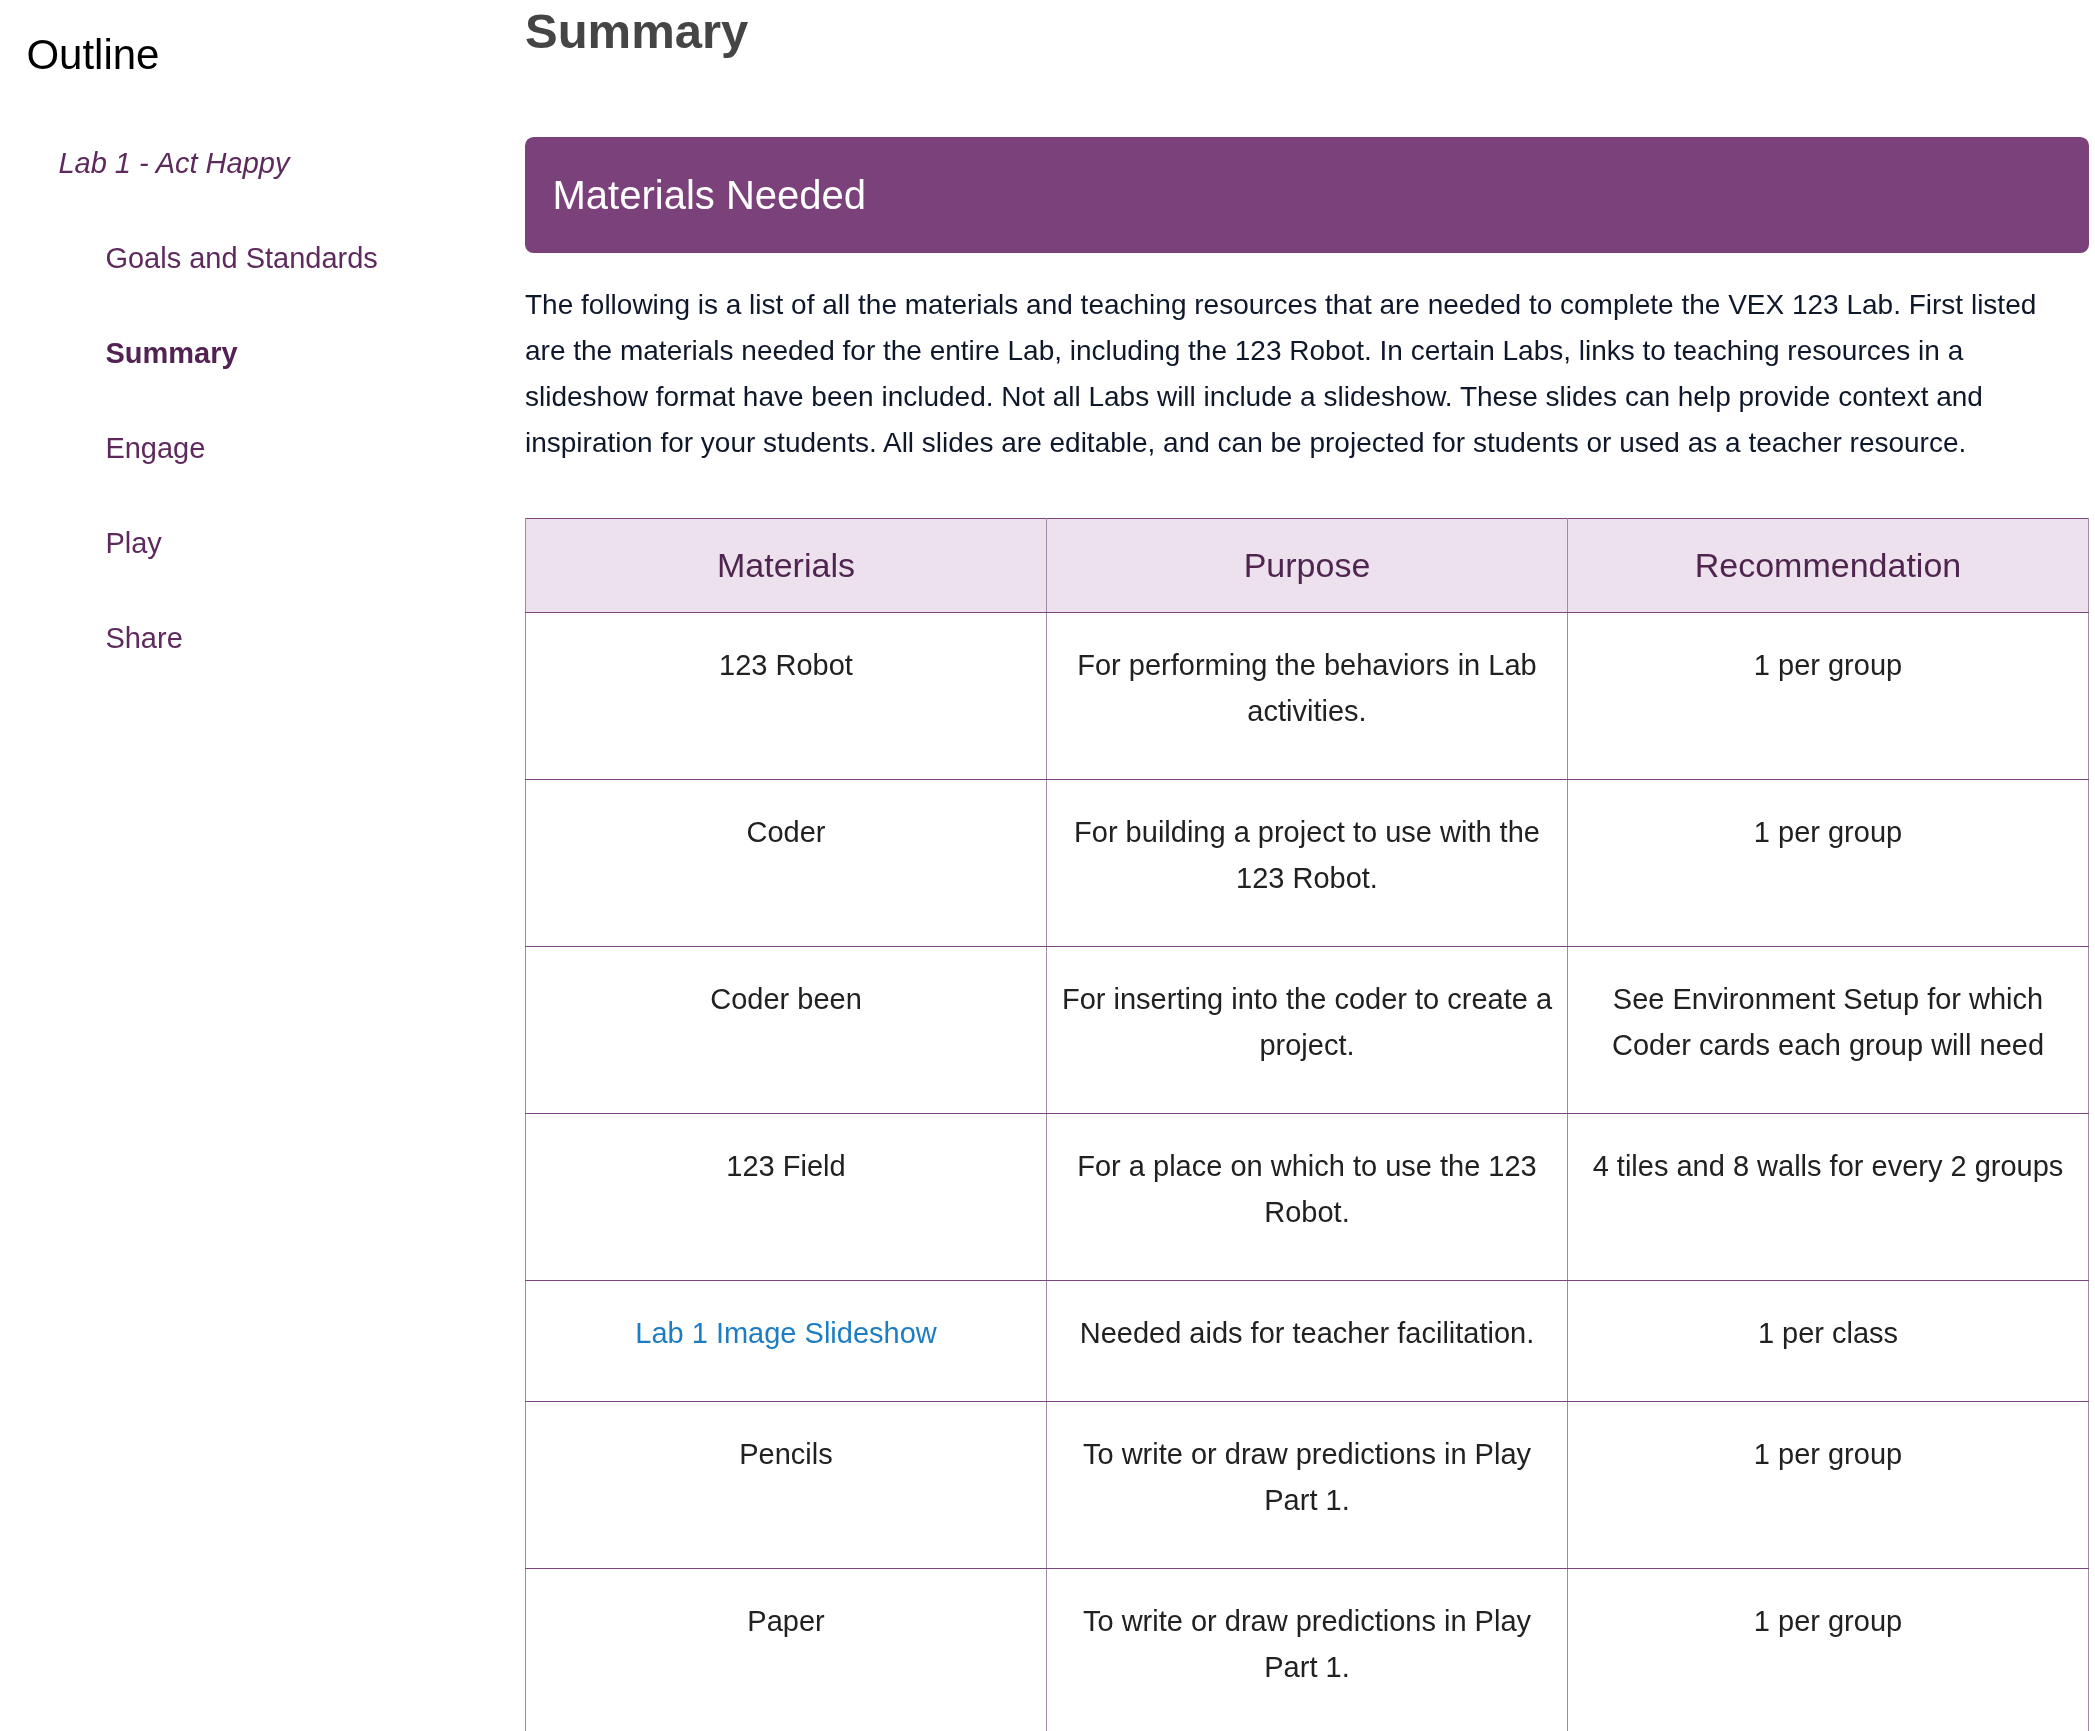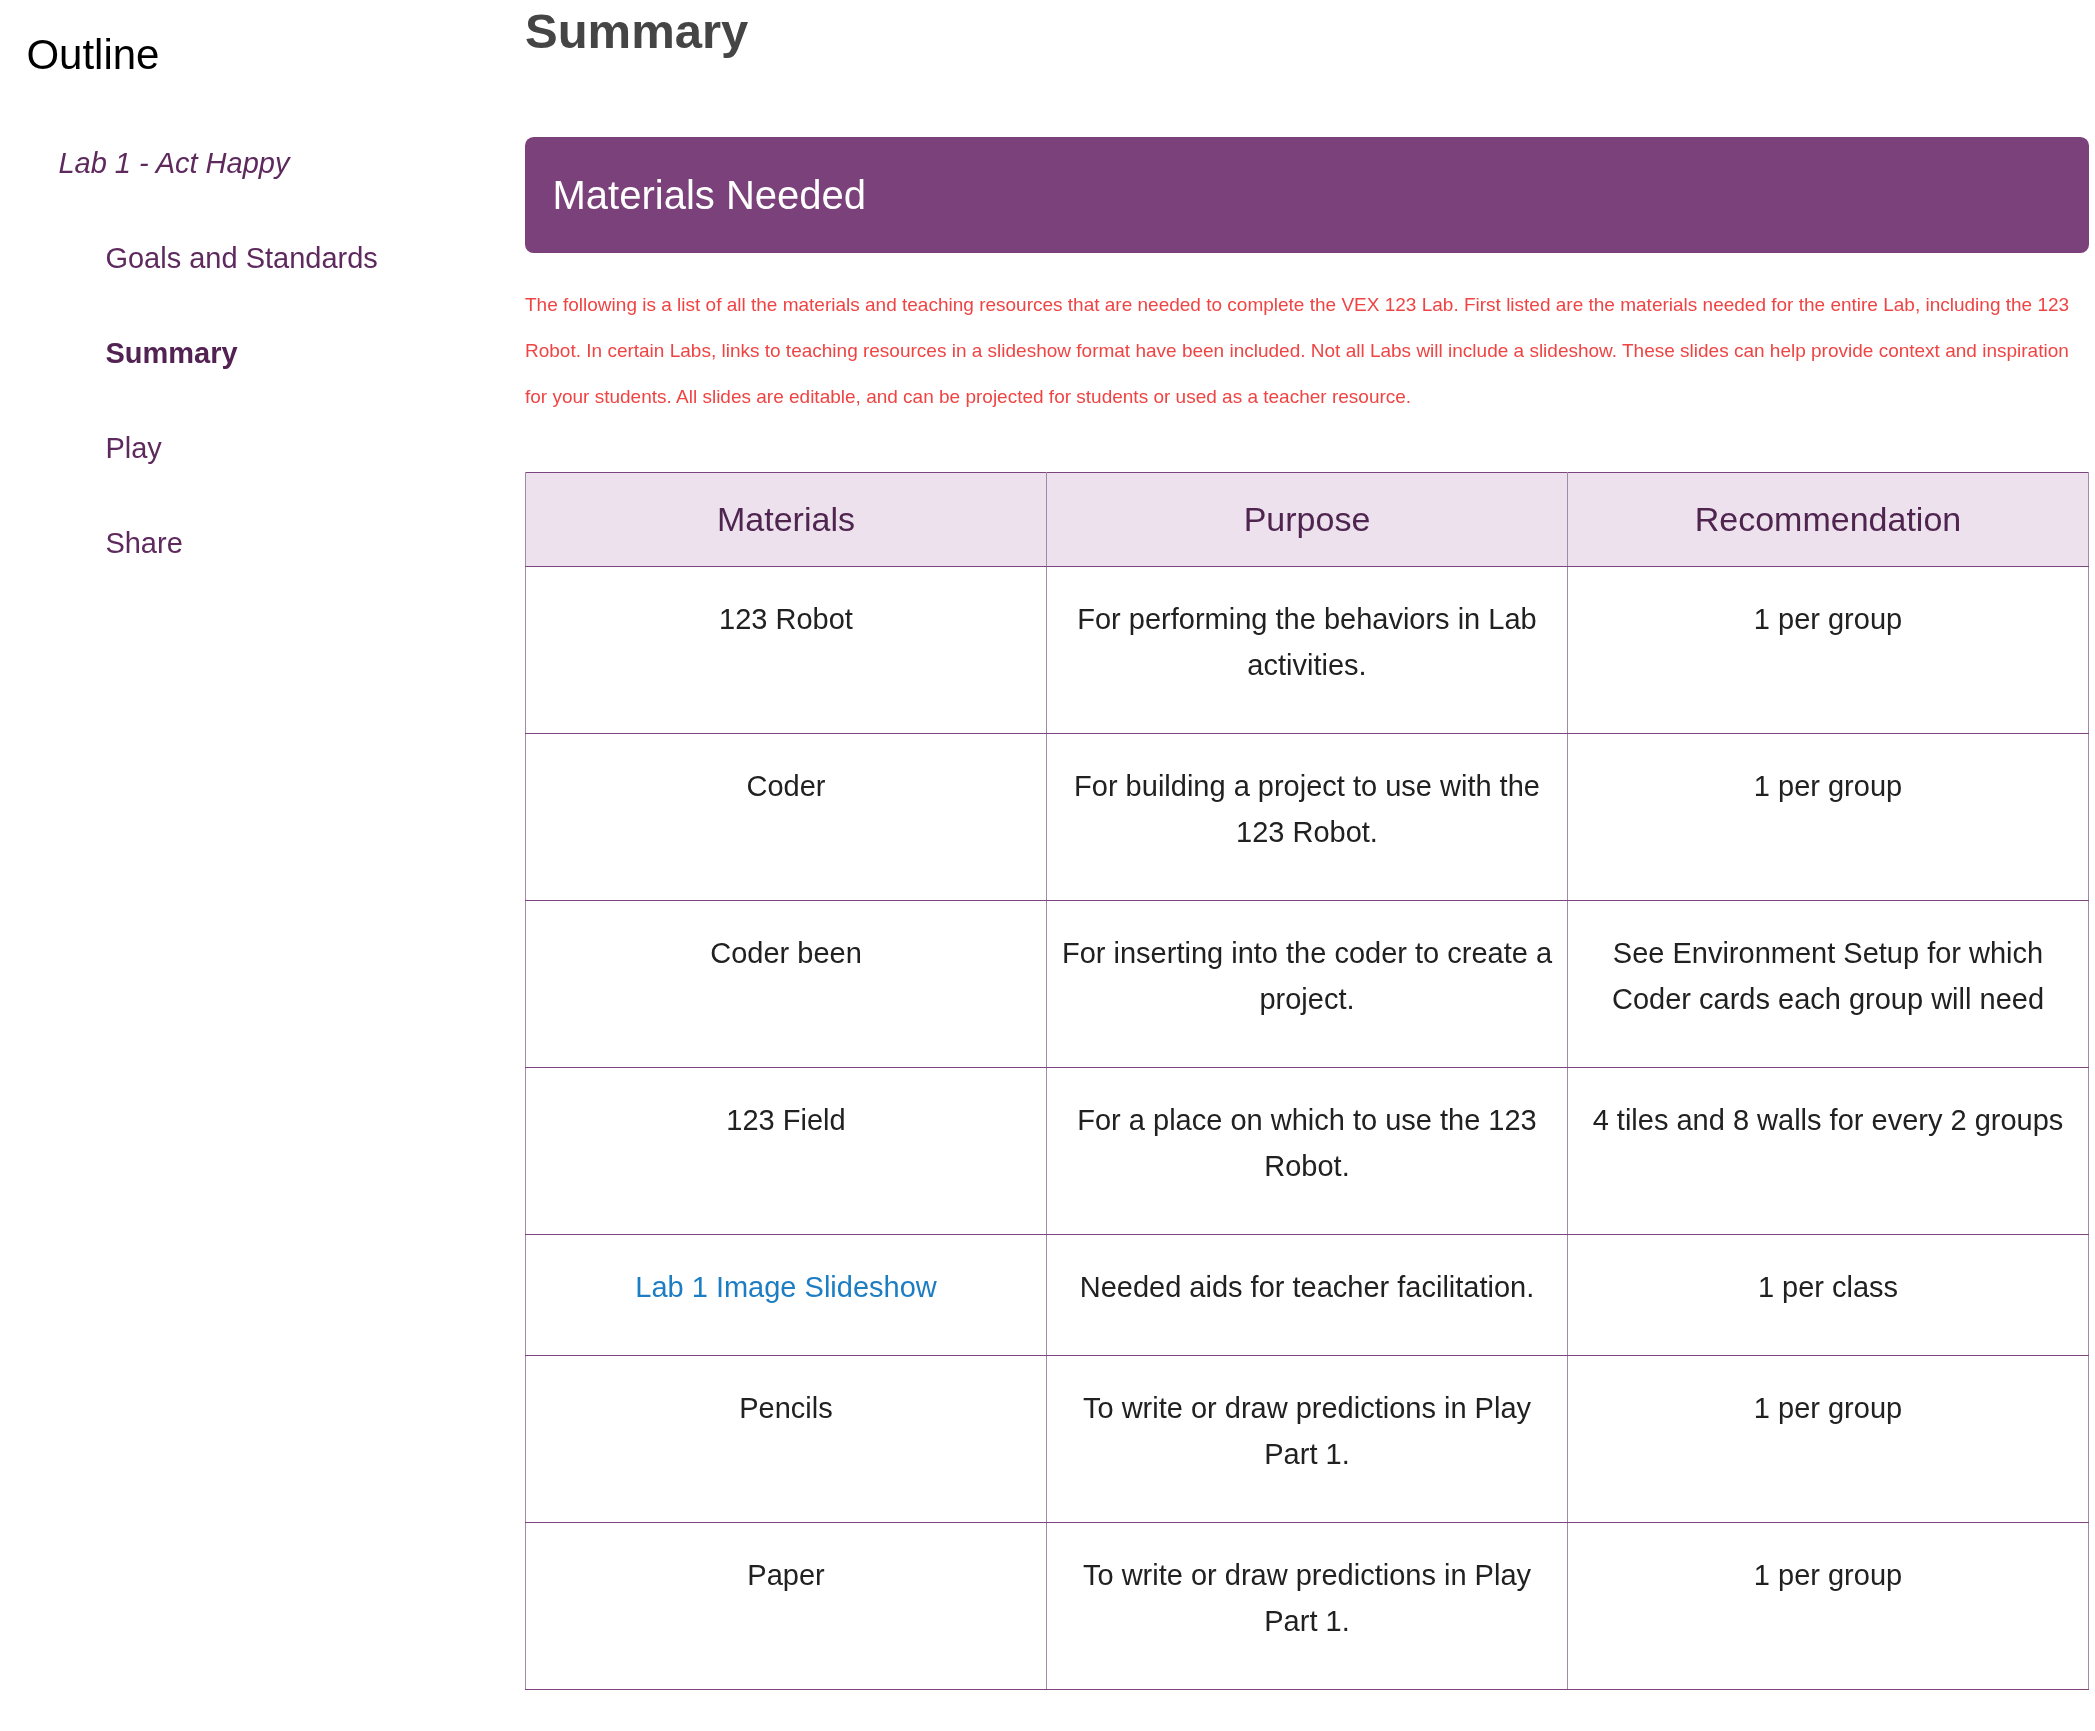--- a/index.html
+++ b/index.html
@@ -64,23 +64,23 @@
     background: #7b417a;
     display: flex;
     align-items: center;
     padding-left: 27.5px;
     color: #ffffff;
     font-size: 40px;
     font-weight: 400;
   }
   p.intro {
     margin: 29px 16px 0 0;
-    font-size: 19px;
+    font-size: 28px;
     line-height: 46px;
-    color: #ef4444;
+    color: #0f172a;
     max-width: 1564px;
   }
 
   
   table.materials {
     margin-top: 52px;
     width: 1564px;
     border-collapse: collapse;
     table-layout: fixed;
     border: 1.7px solid #7d4580;
@@ -117,20 +117,21 @@
 </head>
 <body>
 
 <aside class="sidebar">
   <h2>Outline</h2>
   <nav>
     <ul id="outline-list">
         <li class="level-1">Lab 1 - Act Happy</li>
         <li class="level-2">Goals and Standards</li>
         <li class="level-2 active">Summary</li>
+        <li class="level-2">Engage</li>
         <li class="level-2">Play</li>
         <li class="level-2">Share</li>
       </ul>
   </nav>
 </aside>
 
 <main class="content">
   <h1 class="page-title">Summary</h1>
 
   <div class="banner">

